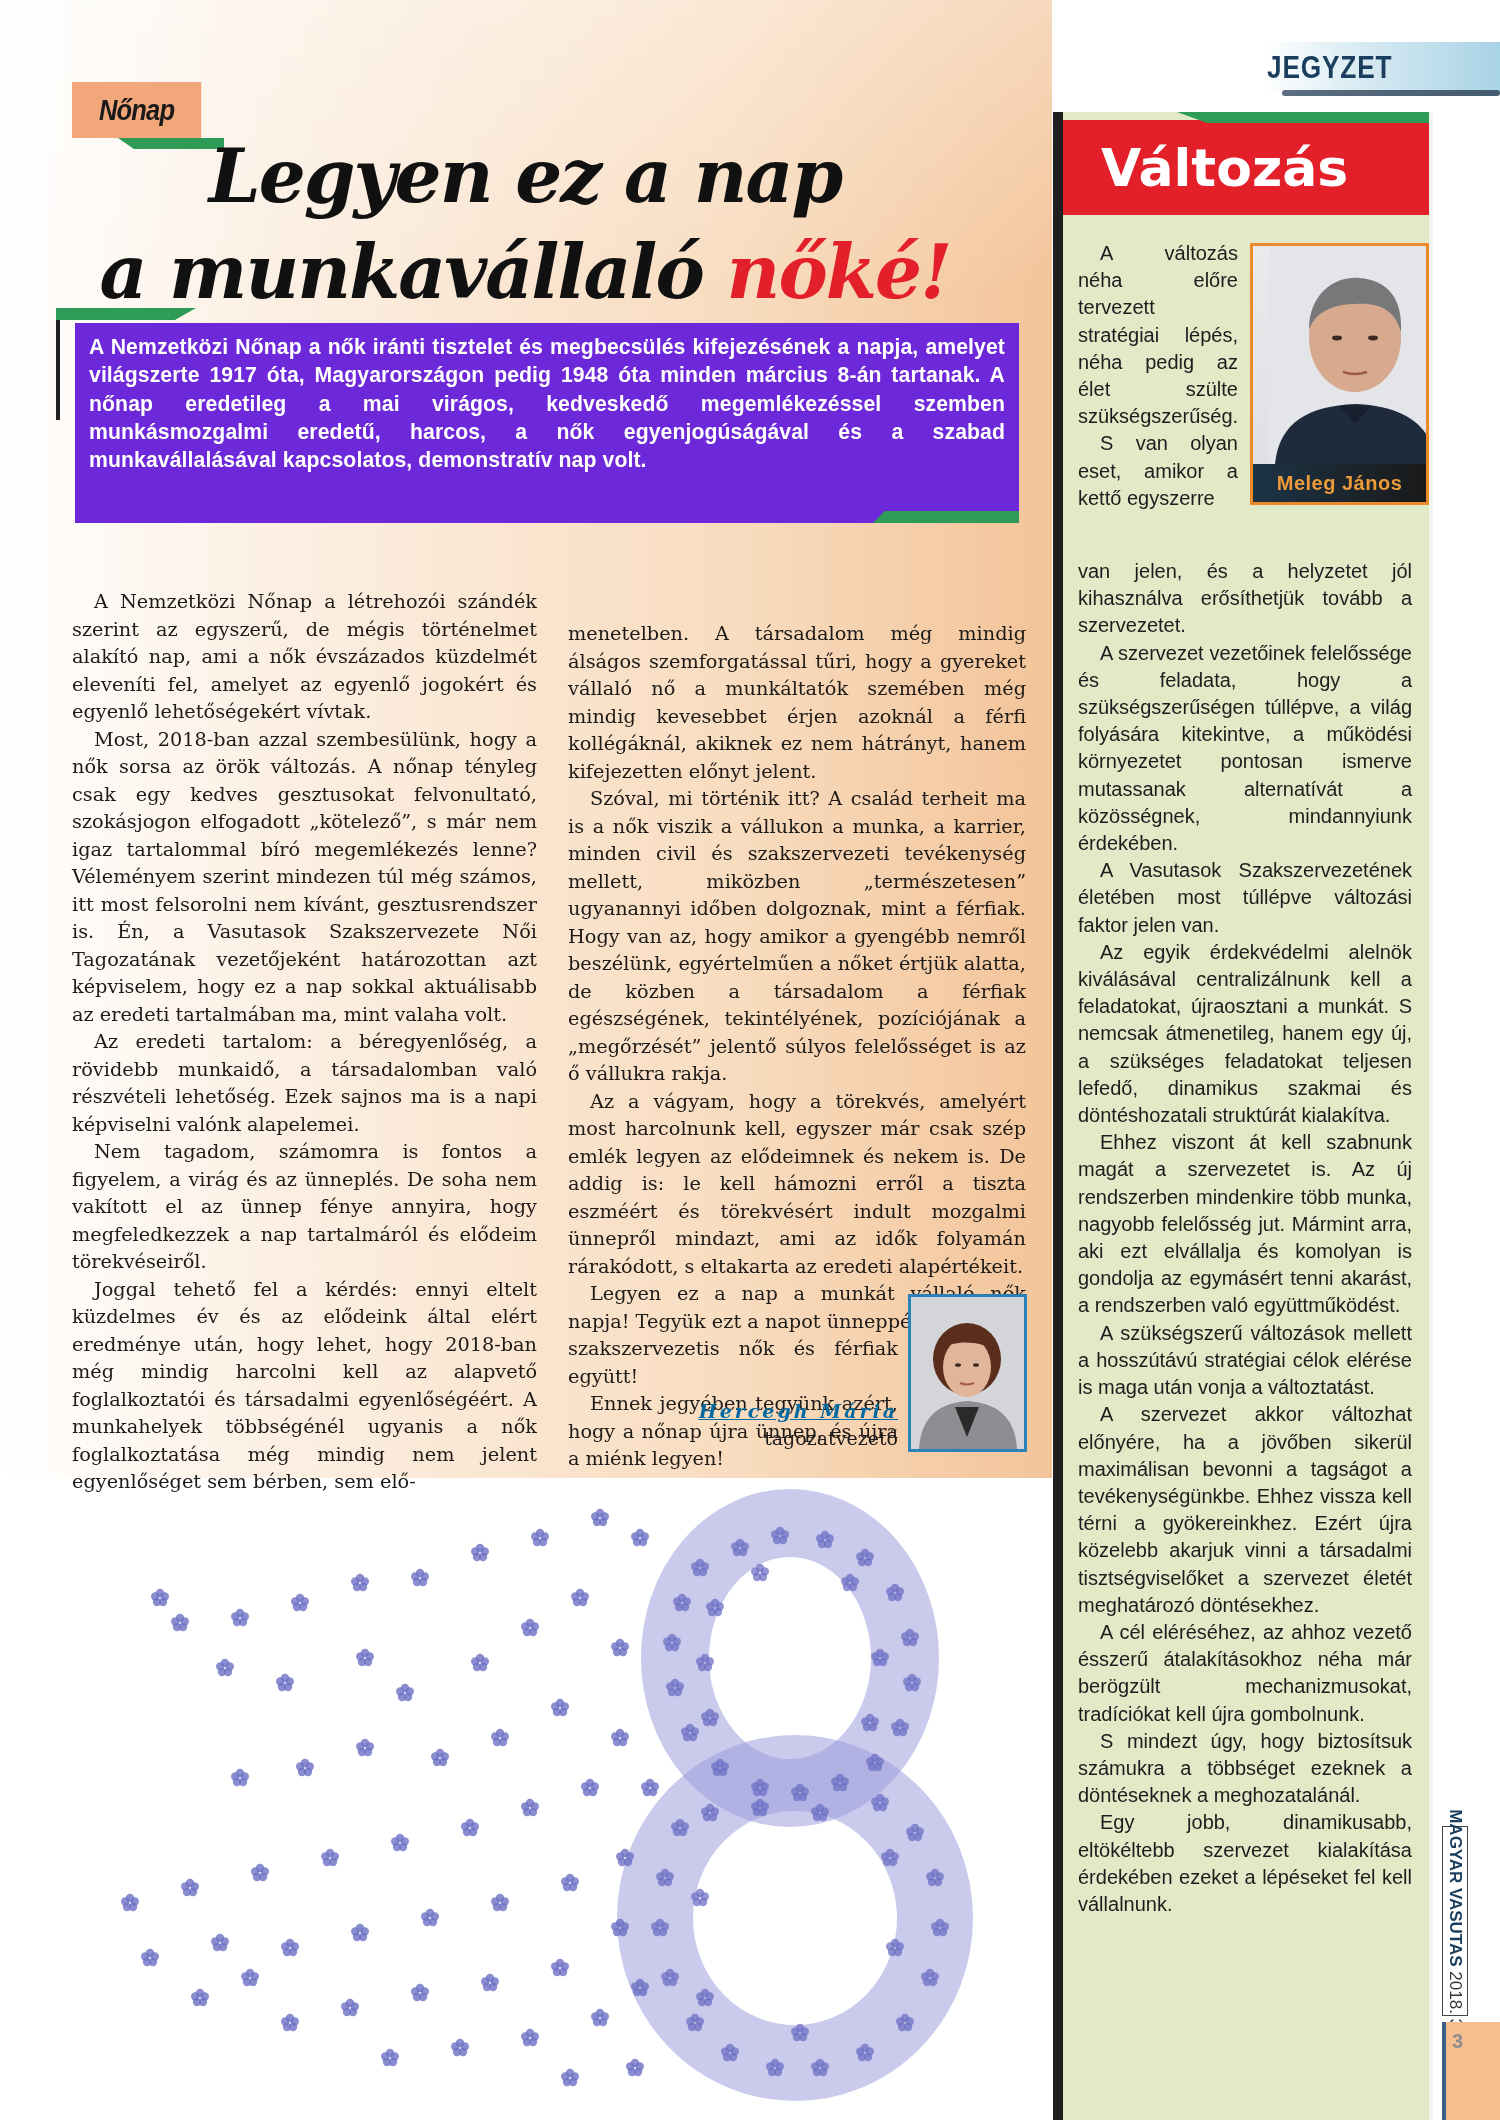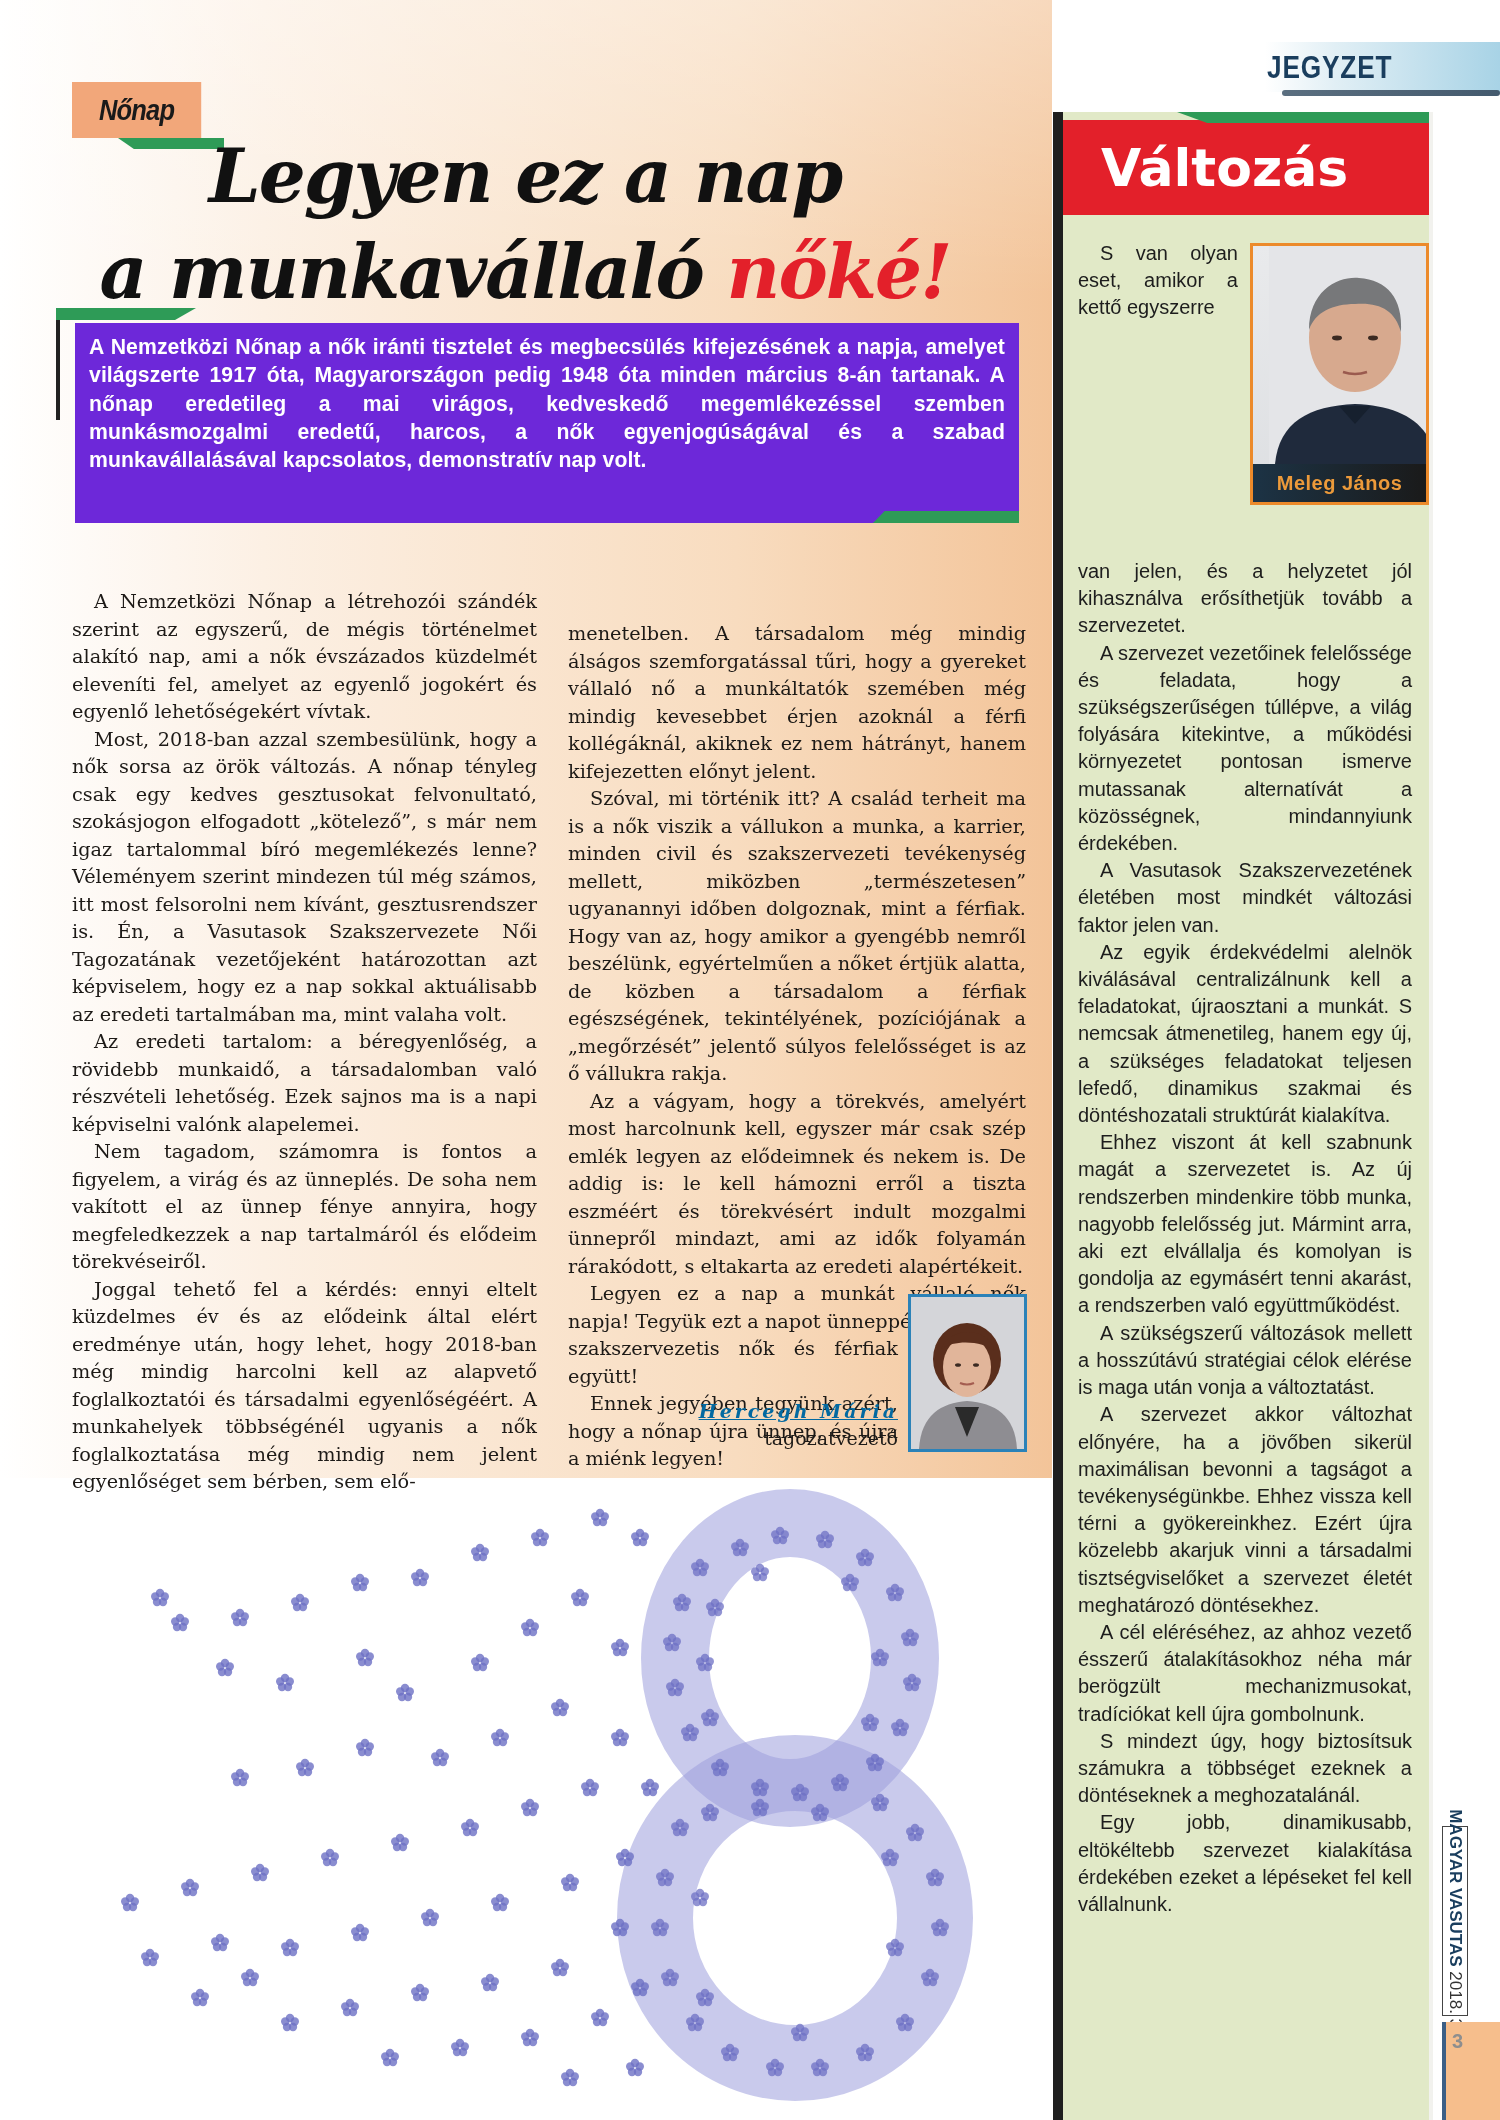--- a/index.html
+++ b/index.html
@@ -373,41 +373,42 @@
 <div class="jegyzet-shadow"></div>
 
 <div class="side-panel"></div>
 <div class="side-panel-right-edge"></div>
 <div class="side-header">
   <span>Változás</span>
 </div>
 <div class="side-header-stripe"></div>
 
 <div class="side-text side-text-top">
+  <p>A változás néha előre tervezett stratégiai lépés, néha pedig az élet szülte szükségszerűség.</p>
   <p>S van olyan eset, amikor a kettő egyszerre</p>
 </div>
 
 <div class="photo-janos">
   <svg width="173" height="218" viewBox="0 0 173 218">
     <rect width="173" height="218" fill="#e4e5e8"></rect>
     <path d="M6 218 C10 176 40 160 86 158 C132 160 162 176 168 218 Z" fill="#1f2a3c"></path>
     <path d="M70 160 L86 178 L102 160 Z" fill="#16202e"></path>
     <ellipse cx="86" cy="92" rx="46" ry="54" fill="#d7a98e"></ellipse>
     <path d="M40 84 C40 44 70 30 90 32 C118 34 134 52 132 86 C126 64 110 56 86 58 C64 58 46 66 40 84 Z" fill="#77787a"></path>
     <ellipse cx="68" cy="92" rx="5" ry="2.4" fill="#3b2a22"></ellipse>
     <ellipse cx="104" cy="92" rx="5" ry="2.4" fill="#3b2a22"></ellipse>
     <path d="M74 126 Q86 130 98 126" stroke="#9a5a4e" stroke-width="2.4" fill="none"></path>
   </svg>
   <div class="photo-janos-caption">Meleg János</div>
 </div>
 
 <div class="side-text side-text-main">
   <p style="text-indent:0">van jelen, és a helyzetet jól kihasználva erősíthetjük tovább a szervezetet.</p>
   <p>A szervezet vezetőinek felelőssége és feladata, hogy a szükségszerűségen túllépve, a világ folyására kitekintve, a működési környezetet pontosan ismerve mutassanak alternatívát a közösségnek, mindannyiunk érdekében.</p>
-  <p>A Vasutasok Szakszervezetének életében most mindkét változási faktor jelen van.</p>
+  <p>A Vasutasok Szakszervezetének életében most túllépve változási faktor jelen van.</p>
   <p>Az egyik érdekvédelmi alelnök kiválásával centralizálnunk kell a feladatokat, újraosztani a munkát. S nemcsak átmenetileg, hanem egy új, a szükséges feladatokat teljesen lefedő, dinamikus szakmai és döntéshozatali struktúrát kialakítva.</p>
   <p>Ehhez viszont át kell szabnunk magát a szervezetet is. Az új rendszerben mindenkire több munka, nagyobb felelősség jut. Mármint arra, aki ezt elvállalja és komolyan is gondolja az egymásért tenni akarást, a rendszerben való együttműködést.</p>
   <p>A szükségszerű változások mellett a hosszútávú stratégiai célok elérése is maga után vonja a változtatást.</p>
   <p>A szervezet akkor változhat előnyére, ha a jövőben sikerül maximálisan bevonni a tagságot a tevékenységünkbe. Ehhez vissza kell térni a gyökereinkhez. Ezért újra közelebb akarjuk vinni a társadalmi tisztségviselőket a szervezet életét meghatározó döntésekhez.</p>
   <p>A cél eléréséhez, az ahhoz vezető ésszerű átalakításokhoz néha már berögzült mechanizmusokat, tradíciókat kell újra gombolnunk.</p>
   <p>S mindezt úgy, hogy biztosítsuk számukra a többséget ezeknek a döntéseknek a meghozatalánál.</p>
   <p>Egy jobb, dinamikusabb, eltökéltebb szervezet kialakítása érdekében ezeket a lépéseket fel kell vállalnunk.</p>
 </div>
 
 <div class="mag-strip">

